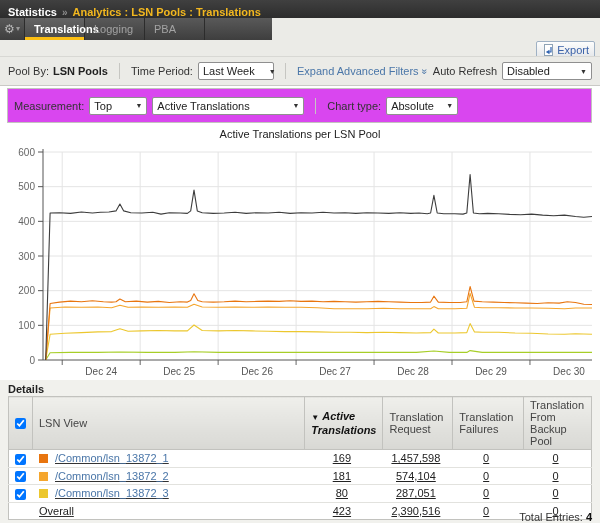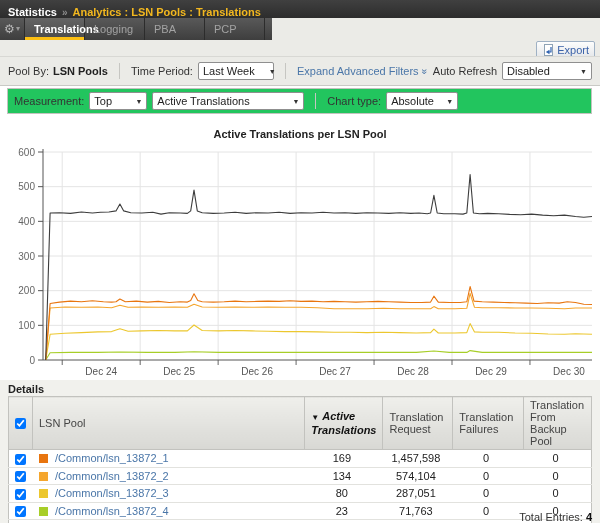--- a/index.html
+++ b/index.html
@@ -75,29 +75,29 @@
   }
   .select .arrow { font-size: 7px; color: #333; margin-left: 6px; }
   .w-timeperiod { width: 76px; gap: 8px; }
   .w-autorefresh { width: 90px; }
   .w-top { width: 58px; text-align: right; }
   .w-metric { width: 152px; }
   .w-charttype { width: 72px; }
 
   
   .measure-row {
-    position: absolute; top: 88px; left: 7px; width: 585px; height: 26px;
-    background: #22c55e; border: 1px solid #c3c3bf;
+    position: absolute; top: 88px; left: 7px; width: 585px; height: 35px;
+    background: #d946ef; border: 1px solid #c3c3bf;
     display: flex; align-items: center; padding: 4px 6px;
   }
 
   
   .chart-title {
     position: absolute; top: 128px; left: 0; width: 600px;
-    text-align: center; font-weight: bold; color: #222;
+    text-align: center; font-weight: normal; color: #222;
   }
   #chart-svg { position: absolute; top: 145px; left: 0; }
 
   
   .details-bg { position: absolute; top: 380px; left: 0; width: 600px; height: 143px; background: #f1f1ed; }
   .details-title { position: absolute; top: 383px; left: 8px; font-weight: bold; color: #222; }
   .details-table {
     position: absolute; top: 396px; left: 8px; width: 584px;
     border-collapse: collapse; background: #fff; font-size: 11px;
   }
@@ -105,20 +105,21 @@
     background: linear-gradient(#efefeb, #d8d8d4);
     color: #444; font-weight: normal; text-align: left;
     padding: 2px 6px; border: 1px solid #c2c2be; height: 26px; vertical-align: middle;
     line-height: 12px;
   }
   .details-table th.sorted { font-weight: bold; color: #111; font-style: italic; }
   .details-table th .sort-ind { font-size: 8px; margin-right: 3px; color: #111; }
   .details-table td {
     padding: 2px 6px; border-bottom: 1px solid #e2e2de; height: 17px; vertical-align: middle;
     border-left: 1px solid #fff0; 
+    text-decoration: underline;
   }
   .details-table tr td:first-child, .details-table th:first-child { border-left: 1px solid #c2c2be; }
   .details-table tr td:last-child, .details-table th:last-child { border-right: 1px solid #c2c2be; }
   .details-table tr:last-child td { border-bottom: 1px solid #c2c2be; }
   .details-table td.num { text-align: center; padding-right: 10px; color: #222; }
   .swatch { display: inline-block; width: 9px; height: 9px; margin-right: 7px; vertical-align: -1px; }
   a.pool-link { color: #4a76a8; text-decoration: none; cursor: pointer; }
   .overall-label { color: #222; }
   input[type="checkbox"] { width: 11px; height: 11px; margin: 0; vertical-align: middle; cursor: pointer; }
   .cb-cell { text-align: center; width: 22px; padding: 2px 3px; }
@@ -144,23 +145,20 @@
         <span class="caret-glyph">▾</span>
       </div>
       <div class="tab active">
         <span>Translations</span>
       </div>
       <div class="tab">
         <span>Logging</span>
       </div>
       <div class="tab">
         <span>PBA</span>
-      </div>
-      <div class="tab">
-        <span>PCP</span>
       </div>
     </div>
   </div>
 
   <div class="export-row">
     <div class="export-btn">
       <svg width="12" height="13" viewBox="0 0 12 13">
         <rect x="2.5" y="0.5" width="8" height="11" fill="#ffffff" stroke="#8fa3b5"></rect>
         <path d="M9 3 L9 8 L6.5 8" fill="none" stroke="#2f62b0" stroke-width="1.2"></path>
         <path d="M7.5 5.7 L3.8 8 L7.5 10.3 Z" fill="#2f62b0"></path>
@@ -267,61 +265,53 @@
       <col style="width:22px">
         <col style="width:282px">
         <col style="width:71px">
       <col style="width:70px">
         <col style="width:71px">
         <col style="width:68px">
     </colgroup>
     <thead>
         <tr id="details-head-row">
           <th class="cb-cell"><input type="checkbox" checked="" style=""></th>
-          <th>LSN Pool</th>
+          <th>LSN View</th>
           <th class="sorted"><span class="sort-ind">▼</span>Active Translations</th>
           <th>Translation Request</th>
           <th>Translation Failures</th>
           <th>Translation From Backup Pool</th>
         </tr>
       </thead>
     <tbody id="details-body">
         <tr>
           <td class="cb-cell"><input type="checkbox" checked="" style=""></td>
           <td><span class="swatch" style="background: rgb(232, 117, 15);"></span><a class="pool-link" href="#">/Common/lsn_13872_1</a></td>
           <td class="num">169</td>
           <td class="num">1,457,598</td>
           <td class="num">0</td>
           <td class="num">0</td>
         </tr>
         <tr>
           <td class="cb-cell"><input type="checkbox" checked="" style=""></td>
           <td><span class="swatch" style="background: rgb(245, 166, 45);"></span><a class="pool-link" href="#">/Common/lsn_13872_2</a></td>
-          <td class="num">134</td>
+          <td class="num">181</td>
           <td class="num">574,104</td>
           <td class="num">0</td>
           <td class="num">0</td>
         </tr>
         <tr>
           <td class="cb-cell"><input type="checkbox" checked="" style=""></td>
           <td><span class="swatch" style="background: rgb(236, 199, 46);"></span><a class="pool-link" href="#">/Common/lsn_13872_3</a></td>
           <td class="num">80</td>
           <td class="num">287,051</td>
           <td class="num">0</td>
           <td class="num">0</td>
         </tr>
         <tr>
-          <td class="cb-cell"><input type="checkbox" checked="" style=""></td>
-          <td><span class="swatch" style="background: rgb(167, 206, 40);"></span><a class="pool-link" href="#">/Common/lsn_13872_4</a></td>
-          <td class="num">23</td>
-          <td class="num">71,763</td>
-          <td class="num">0</td>
-          <td class="num">0</td>
-        </tr>
-        <tr>
           <td class="cb-cell"></td>
           <td><span class="overall-label">Overall</span></td>
           <td class="num">423</td>
           <td class="num">2,390,516</td>
           <td class="num">0</td>
           <td class="num">0</td>
         </tr>
       </tbody>
   </table>
   <div class="total-entries">

